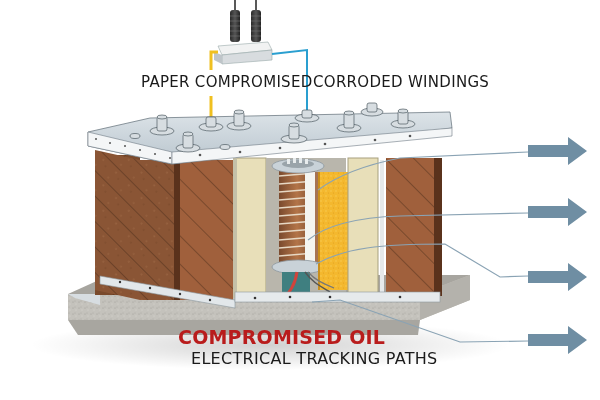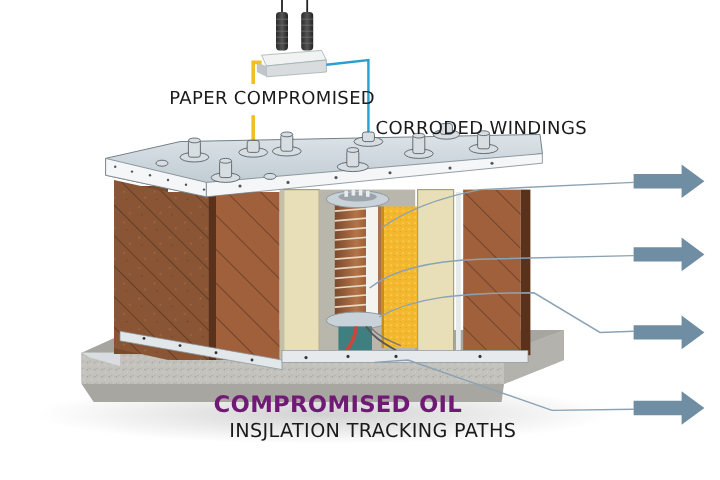--- a/index.html
+++ b/index.html
@@ -10,22 +10,22 @@
       font-family: "DejaVu Sans", sans-serif;
     }
     #stage { position: absolute; left: 0; top: 0; width: 600px; height: 400px; }
     .lbl {
       position: absolute;
       color: #1a1a1a;
       white-space: nowrap;
       letter-spacing: 0.3px;
     }
     #lbl-paper { left: 141px; top: 73px; font-size: 15px; }
-    #lbl-corroded { left: 313px; top: 73px; font-size: 15px; margin-top: 25px; }
-    #lbl-oil { left: 178px; top: 326px; font-size: 19px; font-weight: bold; color: #701a75; letter-spacing: 0.2px; }
+    #lbl-corroded { left: 313px; top: 73px; font-size: 15px; }
+    #lbl-oil { left: 178px; top: 326px; font-size: 19px; font-weight: bold; color: #b91c1c; letter-spacing: 0.2px; }
     #lbl-tracking { left: 191px; top: 349px; font-size: 16px; }
   </style>
 </head>
 <body>
 
 <svg id="stage" viewBox="0 0 600 400" xmlns="http://www.w3.org/2000/svg">
   <defs>
     <pattern id="woodDark" width="18" height="18" patternUnits="userSpaceOnUse" patternTransform="rotate(-45)">
       <rect width="18" height="18" fill="#8a5535"></rect>
       <line x1="0" y1="0" x2="0" y2="18" stroke="#3d2415" stroke-width="0.8"></line>
@@ -259,13 +259,13 @@
     <polygon points="528,145 568,145 568,137 587,151 568,165 568,157 528,157"></polygon>
     <polygon points="528,206 568,206 568,198 587,212 568,226 568,218 528,218"></polygon>
     <polygon points="528,271 568,271 568,263 587,277 568,291 568,283 528,283"></polygon>
     <polygon points="528,334 568,334 568,326 587,340 568,354 568,346 528,346"></polygon>
   </g>
 </svg>
 
 <div class="lbl" id="lbl-paper">PAPER COMPROMISED</div>
 <div class="lbl" id="lbl-corroded">CORRODED WINDINGS</div>
 <div class="lbl" id="lbl-oil">COMPROMISED OIL</div>
-<div class="lbl" id="lbl-tracking">INSJLATION TRACKING PATHS</div>
+<div class="lbl" id="lbl-tracking">ELECTRICAL TRACKING PATHS</div>
 
 </body></html>

